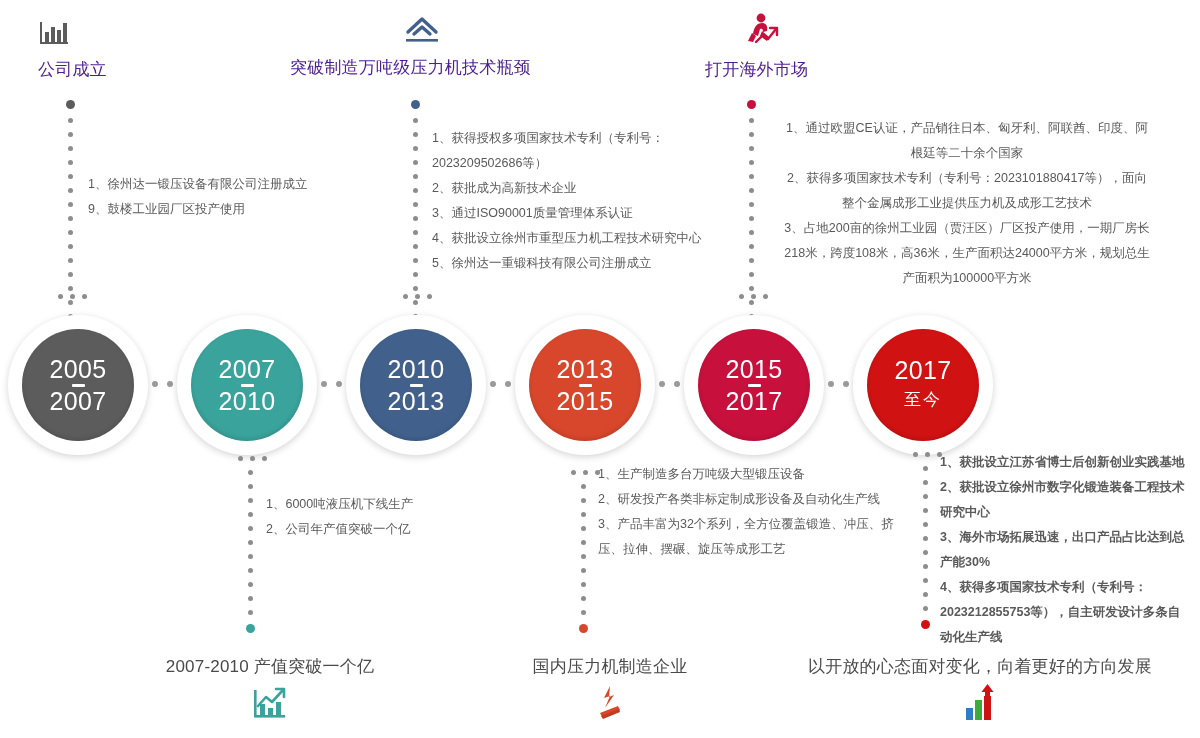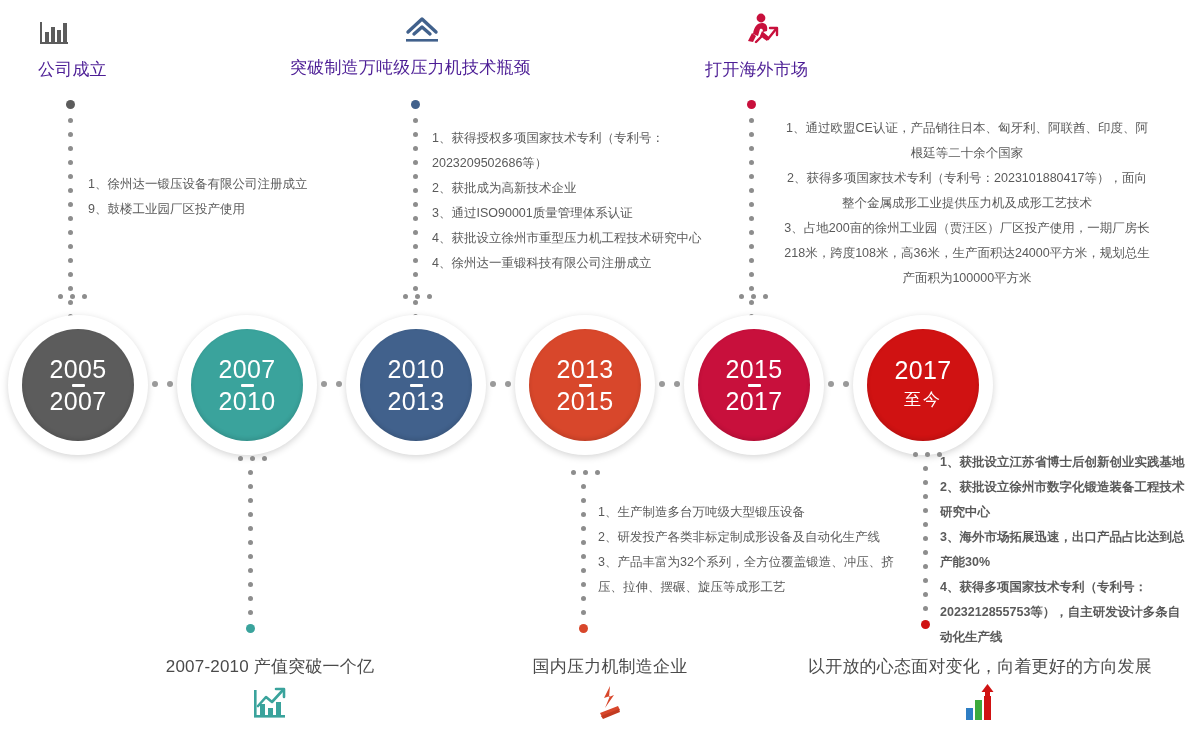--- a/index.html
+++ b/index.html
@@ -157,21 +157,21 @@
     <i></i>
       <i></i>
       <i></i>
   </div>
 
   <div class="txtblock wrap" style="left:432px; top:126px; width:312px;">
     <p>1、获得授权多项国家技术专利（专利号：2023209502686等）</p>
     <p>2、获批成为高新技术企业</p>
     <p>3、通过ISO90001质量管理体系认证</p>
     <p>4、获批设立徐州市重型压力机工程技术研究中心</p>
-    <p>4、徐州达一重锻科技有限公司注册成立</p>
+    <p>5、徐州达一重锻科技有限公司注册成立</p>
   </div>
 
   <div class="top-head" style="left:705px; top:12px;">
     <span class="head-icon" style="margin-left:35px;">
       <svg width="40" height="36" viewBox="0 0 40 36">
         <circle cx="21" cy="6" r="4.4" fill="#c8103c"></circle>
         <path d="M13 22 C14 14, 18 11, 22 11 C26 11, 28 14, 27 19 L23 20 C23 17, 22 16, 20 17 L18 24 Z" fill="#c8103c"></path>
         <path d="M12 21 L8 29 L13 30 L16 24 Z" fill="#c8103c"></path>
         <path d="M22 19 L29 25 L27 29 L20 24 Z" fill="#c8103c"></path>
         <path d="M16 30 L23 23 L28 27 L36 17" fill="none" stroke="#c8103c" stroke-width="2.4" stroke-linecap="round" stroke-linejoin="round"></path>
@@ -296,20 +296,24 @@
       <i></i>
       <i></i>
       <i></i>
       <i></i>
       <i></i>
       <i></i>
       <i></i>
     <i class="big" style="background:#3aa39c"></i>
   </div>
 
+  <div class="txtblock" style="left:266px; top:492px; width:260px;">
+    <p>1、6000吨液压机下线生产</p>
+    <p>2、公司年产值突破一个亿</p>
+  </div>
 
   <div class="bot-head" style="left:120px; top:655px; width:300px;">
     <div class="head-title">2007-2010 产值突破一个亿</div>
     <span class="head-icon">
       <svg width="46" height="42" viewBox="0 0 46 42">
         <rect x="7" y="8" width="2.6" height="27" fill="#3aa39c"></rect>
         <rect x="7" y="33" width="31" height="2.6" fill="#3aa39c"></rect>
         <rect x="13" y="22" width="5" height="11" fill="#3aa39c"></rect>
         <rect x="21" y="26" width="5" height="7" fill="#3aa39c"></rect>
         <rect x="29" y="20" width="5" height="13" fill="#3aa39c"></rect>
@@ -331,21 +335,21 @@
       <i></i>
       <i></i>
       <i></i>
       <i></i>
       <i></i>
       <i></i>
       <i></i>
     <i class="big" style="background:#d8472b"></i>
   </div>
 
-  <div class="txtblock wrap" style="left:598px; top:500px; width:320px;">
+  <div class="txtblock wrap" style="left:598px; top:462px; width:320px;">
     <p>1、生产制造多台万吨级大型锻压设备</p>
     <p>2、研发投产各类非标定制成形设备及自动化生产线</p>
     <p>3、产品丰富为32个系列，全方位覆盖锻造、冲压、挤压、拉伸、摆碾、旋压等成形工艺</p>
   </div>
 
   <div class="bot-head" style="left:460px; top:655px; width:300px;">
     <div class="head-title">国内压力机制造企业</div>
     <span class="head-icon">
       <svg width="46" height="42" viewBox="0 0 46 42">
         <path d="M23 4 L17 16 L23 14 L18 26 L27 13 L22 15 Z" fill="#d8472b"></path>

